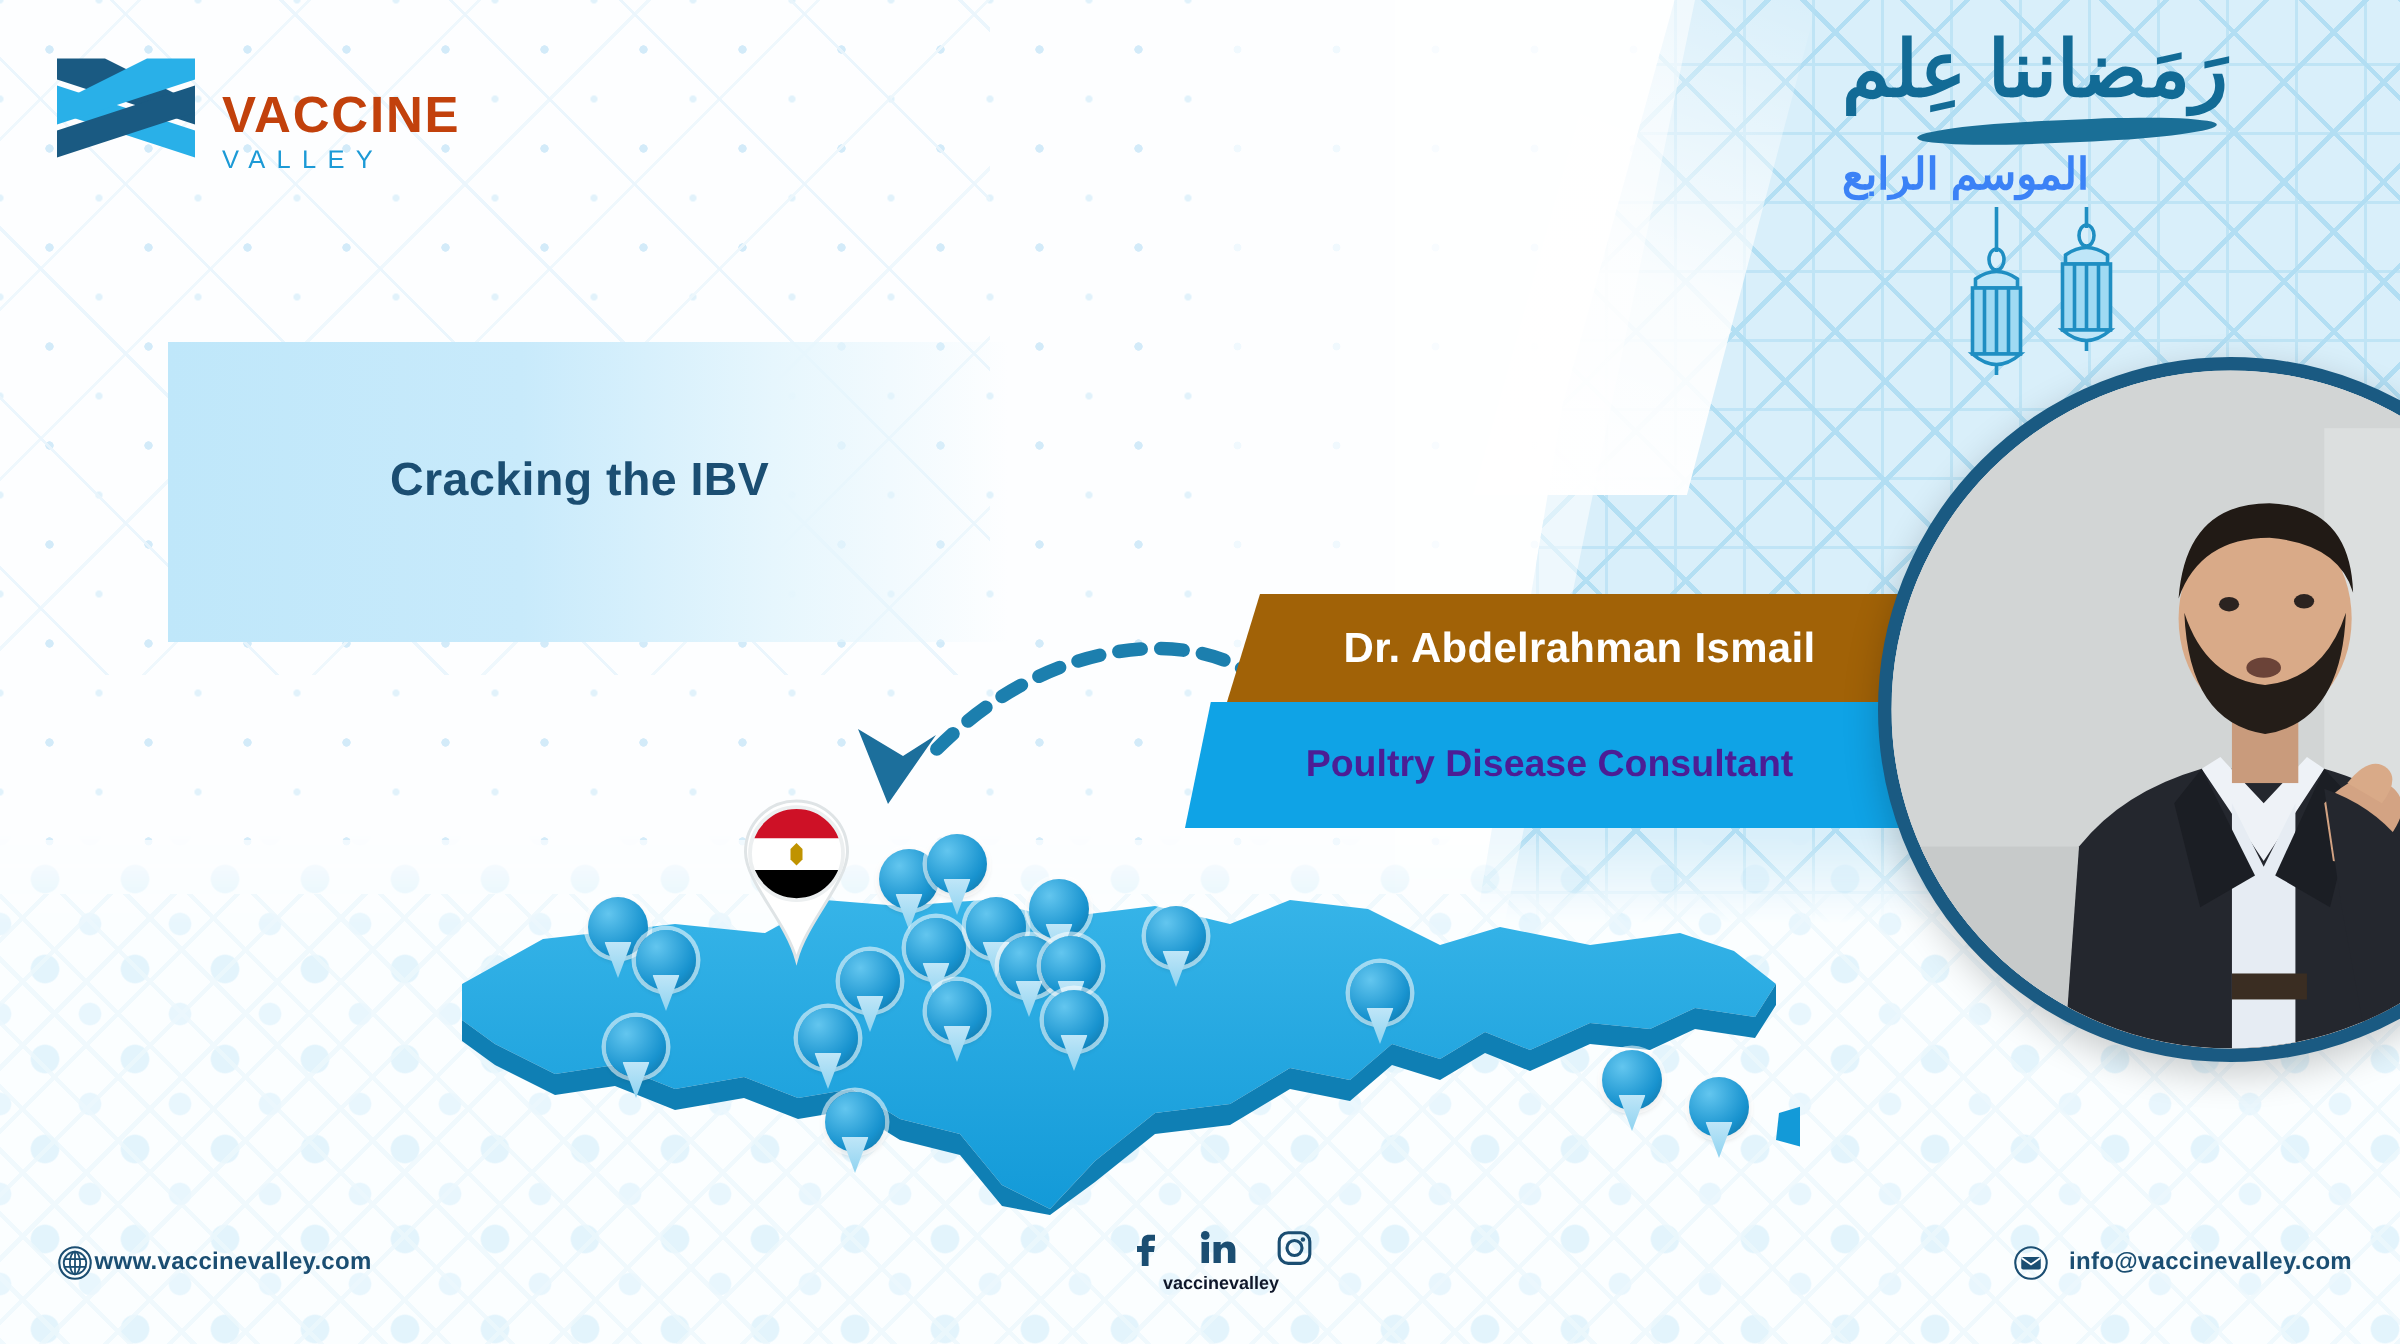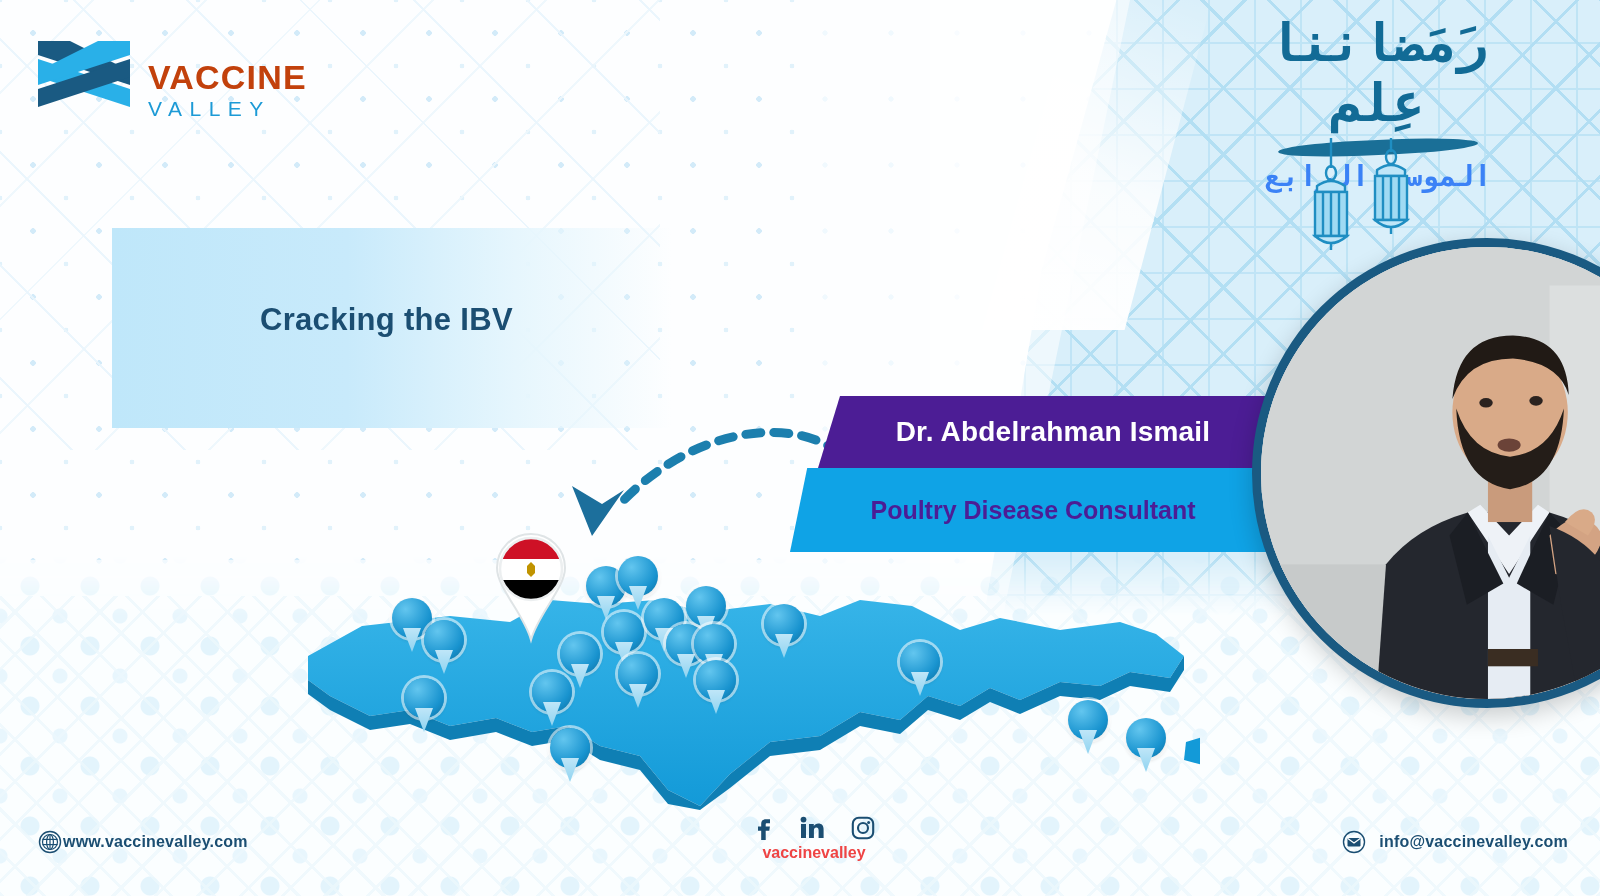--- a/index.html
+++ b/index.html
@@ -82,25 +82,25 @@
   }
 
   
   .logo { position:absolute; left:36px; top:28px; display:flex; align-items:center; gap:16px; }
   .logo-mark { width:96px; height:74px; flex:none; }
   .logo-text { line-height:1; }
   .logo-main {
     font-size:34px; font-weight:bold; color:#c2410c; letter-spacing:1.2px;margin-top:32px;
   }
   .logo-sub {
-    font-size:21px; font-weight:500; color:#1c9ad6; letter-spacing:7.5px; margin-top:4px;
-  }
-
-  
-  .ramadan { position:absolute; right:72px; top:18px; width:300px; text-align:center;font-family:Liberation Mono, monospace; }
+    font-size:17px; font-weight:500; color:#1c9ad6; letter-spacing:7.5px; margin-top:4px;
+  }
+
+  
+  .ramadan { position:absolute; right:72px; top:18px; width:300px; text-align:left; }
   .ramadan-main {
     font-size:52px; color:#126b96; font-weight:bold;
     direction:rtl; line-height:1.15; letter-spacing:0;
   }
   .ramadan-brush {
     width:200px; height:15px; margin:2px auto 4px auto;
     background:#1a6f97; border-radius:50%/60%;
     transform:rotate(-2.5deg);
   }
   .ramadan-sub {
@@ -114,21 +114,21 @@
     background:linear-gradient(90deg, #bfe7fa 0%, #c8eafb 42%, #e6f6fd 72%, rgba(255,255,255,0) 100%);
   }
   .title-text {
     position:absolute; left:228px; top:302px; width:470px;
     font-size:31px; font-weight:bold; color:#1b4e72; letter-spacing:.3px;margin-left:32px;
   }
 
   
   .banner-name {
     position:absolute; left:818px; top:396px; width:478px; height:72px;
-    background:#4c1d95;
+    background:#a16207;
     clip-path:polygon(4.6% 0, 100% 0, 100% 100%, 0 100%);
     box-shadow:0 5px 14px rgba(0,0,0,.16);
   }
   .banner-name span {
     position:absolute; left:0; right:8px; top:50%; transform:translateY(-50%);
     text-align:center; color:#ffffff; font-size:28px; font-weight:bold; letter-spacing:.2px;
   }
   .banner-role {
     position:absolute; left:790px; top:468px; width:506px; height:84px;
     background:#0fa3e6;
@@ -174,21 +174,21 @@
     position:absolute; left:38px; bottom:42px; display:flex; align-items:center; gap:1px;
   }
   .footer-right {
     position:absolute; right:32px; bottom:42px; display:flex; align-items:center; gap:13px;
   }
   .footer-text { font-size:16px; font-weight:bold; color:#1b4e72; letter-spacing:.2px; }
   .footer-center {
     position:absolute; left:724px; bottom:34px; text-align:center; width:180px;
   }
   .social-row { display:flex; justify-content:center; align-items:center; gap:26px; margin-bottom:4px; }
-  .handle { font-size:16px; font-weight:bold; color:#ef4444;text-align:center; }
+  .handle { font-size:12px; font-weight:bold; color:#0f172a;text-align:center; }
 </style>
 </head>
 <body>
 
 <div class="stage">
 
   <div class="bg-dots-faint"></div>
   <div class="bg-dots"></div>
   <div class="diag-lines"></div>
   <div class="right-panel"></div>

